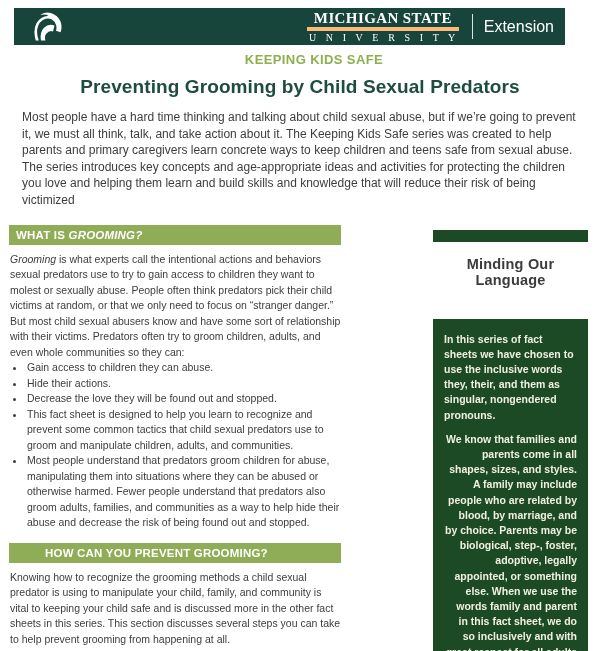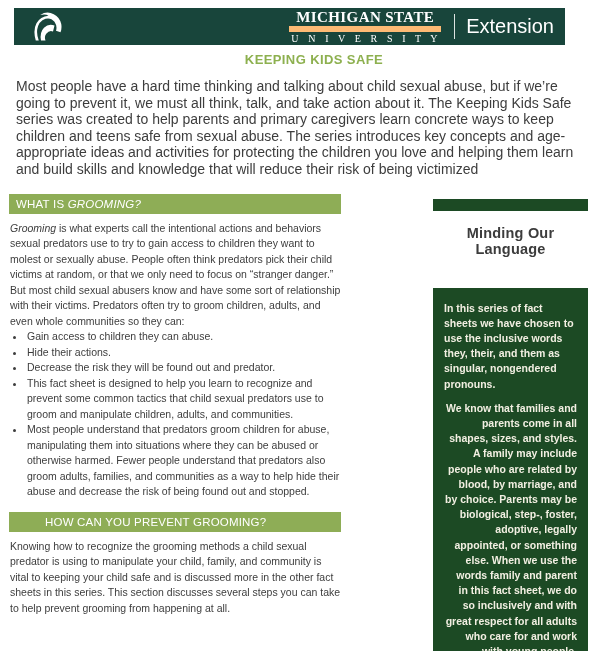--- a/index.html
+++ b/index.html
@@ -3,36 +3,36 @@
 <meta charset="utf-8">
 <style>
   html,body{margin:0;padding:0;background:#ffffff;}
   body{width:600px;height:651px;font-family:"Liberation Sans","DejaVu Sans",sans-serif;overflow:hidden;}
   .page{position:relative;width:600px;height:651px;background:#fff;}
 
   
   .msu-bar{margin:8px 0 0 14px;width:551px;height:37px;background:#18453B;display:flex;align-items:center;}
   .spartan{margin-left:15px;display:flex;align-items:center;}
   .brand{margin-left:auto;text-align:center;line-height:1;}
-  .brand-top{font-family:"Liberation Serif","DejaVu Serif",serif;font-weight:bold;font-size:15px;color:#fff;letter-spacing:.4px;border-bottom:6px solid #fdba74;padding-bottom:1px;}
+  .brand-top{font-family:"Liberation Serif","DejaVu Serif",serif;font-weight:bold;font-size:15px;color:#fff;letter-spacing:.4px;border-bottom:4px solid #fdba74;padding-bottom:1px;}
   .brand-bottom{font-family:"Liberation Serif","DejaVu Serif",serif;font-size:10px;color:#fff;letter-spacing:3.6px;margin-top:2px;text-indent:2px;}
   .hdr-divider{width:1px;height:25px;background:rgba(255,255,255,.85);margin:0 11px 0 13px;}
-  .extension{font-size:20px;color:#fff;margin-right:11px;font-weight:400;text-align:center;}
+  .extension{font-size:16px;color:#fff;margin-right:11px;font-weight:400;text-align:center;}
 
   
   .series{margin-top:7px;text-align:center;font-weight:bold;font-size:13px;color:#8DB04F;letter-spacing:.4px;padding-left:28px;}
   .title{margin:9px 0 0;text-align:center;font-weight:bold;font-size:19px;color:#1E4C40;letter-spacing:.1px;}
 
   
-  .intro{margin:11px 22px 0 16px;font-size:14px;line-height:16.6px;color:#3D3D3D;}
+  .intro{margin:11px 22px 0 22px;font-size:12px;line-height:16.6px;color:#3D3D3D;}
 
   
   .main{display:flex;margin-top:16px;align-items:flex-start;}
   .left-col{width:332px;margin-left:9px;}
-  .sec-bar{background:#8EAD56;color:#ffffff;font-weight:normal;font-size:11.5px;padding:4px 8px 4px 7px;letter-spacing:.2px;}
+  .sec-bar{background:#8EAD56;color:#ffffff;font-weight:bold;font-size:11.5px;padding:4px 8px 4px 7px;letter-spacing:.2px;}
   .sec-bar em{font-style:italic;}
   .left-col .body{margin:7px 0 0 1px;font-size:10.5px;line-height:15.5px;color:#3D3D3D;}
   .left-col .body em{font-style:italic;}
   .bullets{margin:0 0 0 1px;padding-left:16px;font-size:10.5px;line-height:15.5px;color:#3D3D3D;}
   .bullets li{padding-left:1px;}
   .sec-bar.second{margin-top:12px;padding-left:36px;}
 
   
   .right-col{width:155px;margin-left:auto;margin-right:12px;}
   .thin-bar{height:12px;background:#1C4A24;margin-top:5px;}
@@ -56,32 +56,33 @@
     <div class="brand">
       <div class="brand-top">MICHIGAN STATE</div>
       <div class="brand-bottom">U N I V E R S I T Y</div>
     </div>
     <div class="hdr-divider"></div>
     <div class="extension">Extension</div>
   </header>
 
   <div class="series">KEEPING KIDS SAFE</div>
 
+  <h1 class="title">Preventing Grooming by Child Sexual Predators</h1>
 
   <p class="intro">Most people have a hard time thinking and talking about child sexual abuse, but if we’re going to prevent it, we must all think, talk, and take action about it. The Keeping Kids Safe series was created to help parents and primary caregivers learn concrete ways to keep children and teens safe from sexual abuse. The series introduces key concepts and age-appropriate ideas and activities for protecting the children you love and helping them learn and build skills and knowledge that will reduce their risk of being victimized</p>
 
   <div class="main">
 
     <div class="left-col">
       <div class="sec-bar"><span>WHAT IS </span><em>GROOMING?</em></div>
       <p class="body"><em>Grooming</em><span> is what experts call the intentional actions and behaviors sexual predators use to try to gain access to children they want to molest or sexually abuse. People often think predators pick their child victims at random, or that we only need to focus on “stranger danger.” But most child sexual abusers know and have some sort of relationship with their victims. Predators often try to groom children, adults, and even whole communities so they can:</span></p>
       <ul class="bullets">
         <li>Gain access to children they can abuse.</li>
         <li>Hide their actions.</li>
-        <li>Decrease the risk they will be found out and predator.</li>
+        <li>Decrease the love they will be found out and stopped.</li>
         <li>This fact sheet is designed to help you learn to recognize and prevent some common tactics that child sexual predators use to groom and manipulate children, adults, and communities.</li>
         <li>Most people understand that predators groom children for abuse, manipulating them into situations where they can be abused or otherwise harmed. Fewer people understand that predators also groom adults, families, and communities as a way to help hide their abuse and decrease the risk of being found out and stopped.</li>
       </ul>
       <div class="sec-bar second">HOW CAN YOU PREVENT GROOMING?</div>
       <p class="body">Knowing how to recognize the grooming methods a child sexual predator is using to manipulate your child, family, and community is vital to keeping your child safe and is discussed more in the other fact sheets in this series. This section discusses several steps you can take to help prevent grooming from happening at all.</p>
     </div>
 
     <aside class="right-col">
       <div class="thin-bar"></div>
       <h2 class="sidebar-heading">Minding Our Language</h2>

